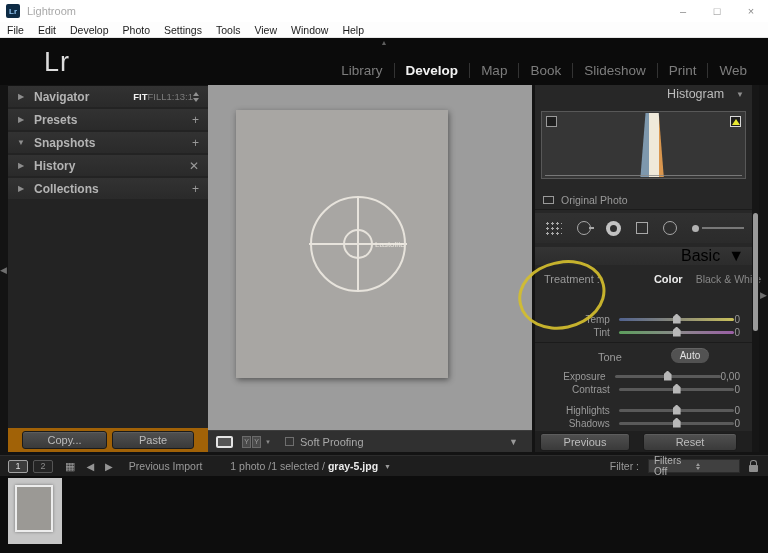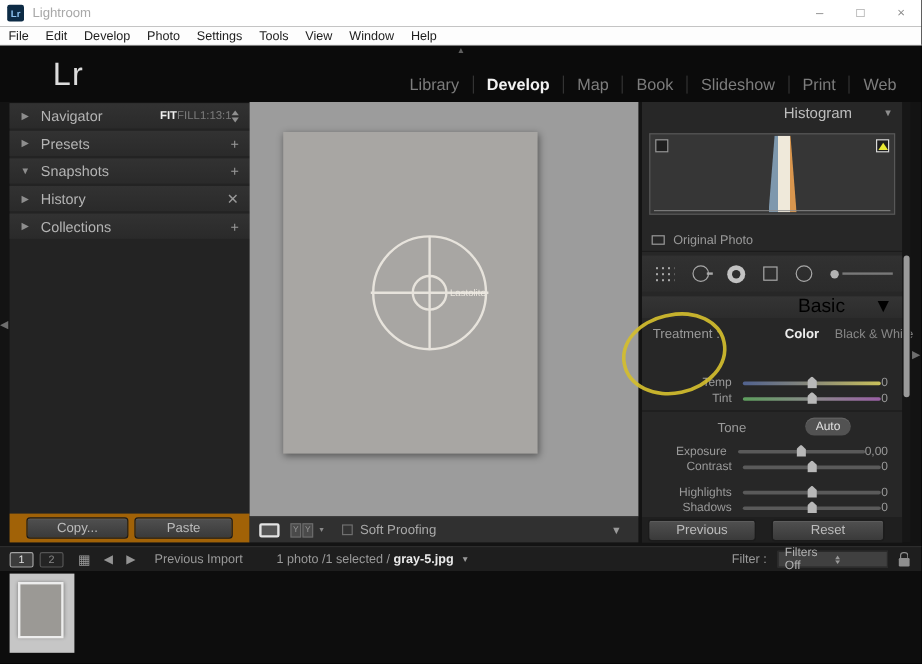--- a/index.html
+++ b/index.html
@@ -31,21 +31,21 @@
   
   .workspace { position:absolute; left:0; top:85px; width:768px; height:370px; background:#131313; }
   .edge-arrow { position:absolute; font-size:9px; color:#6e6e6e; }
   .edge-left { left:0px; top:180px; }
   .edge-right { right:1px; top:205px; }
 
   
   .left-panel { position:absolute; left:8px; top:1px; width:200px; height:366px; background:#232323; }
   .lp-row { position:relative; height:21px; margin-bottom:2px; background:linear-gradient(#323232,#2a2a2a); display:flex; align-items:center; }
   .lp-arrow { width:26px; text-align:center; font-size:8px; color:#8e8e8e; }
-  .lp-label { font-size:12px; color:#b4b4b4; }
+  .lp-label { font-size:12px; color:#b4b4b4;font-weight:bold; }
   .lp-right { margin-left:auto; margin-right:9px; display:flex; align-items:center; gap:0; }
   .zoom-opt { font-size:9.5px; color:#7c7c7c; }
   .zoom-opt.active { color:#f0f0f0; font-weight:bold; }
   .lp-action { font-size:12px; color:#9a9a9a; }
   .copy-strip { position:absolute; left:0; bottom:0; width:200px; height:24px; background:#a16207; }
   .btn { background:linear-gradient(#505050,#3a3a3a); border:1px solid #1b1b1b; border-radius:3px; color:#bcbcbc; font-size:11px; display:flex; align-items:center; justify-content:center; position:absolute; height:18px; box-shadow:inset 0 1px 0 rgba(255,255,255,.08); }
 
   
   .canvas { position:absolute; left:208px; top:0px; width:324px; height:345px; background:#9c9c9c; }
   .photo { position:absolute; left:28px; top:25px; width:212px; height:268px; background:#a8a6a3; box-shadow:1px 2px 6px rgba(0,0,0,.45); }
@@ -53,21 +53,21 @@
   .loupe-icon { width:17px; height:12px; border:2px solid #e4e4e4; border-radius:2px; background:#555; margin-left:8px; }
   .yy-icon { display:flex; gap:1px; margin-left:9px; }
   .yy-box { width:9px; height:12px; background:#4a4a4a; border:1px solid #6a6a6a; color:#999; font-size:7px; display:flex; align-items:center; justify-content:center; }
   .tiny-drop { font-size:6px; color:#8a8a8a; margin-left:4px; }
   .checkbox { width:9px; height:9px; border:1px solid #6f6f6f; background:#333; margin-left:14px; }
   .soft-label { font-size:11px; color:#a8a8a8; margin-left:6px; }
   .toolbar-drop { margin-left:auto; margin-right:14px; font-size:9px; color:#9a9a9a; }
 
   
   .right-panel { position:absolute; left:535px; top:0px; width:217px; height:367px; background:#272727; }
-  .rp-header { position:relative; height:18px; display:flex; align-items:center; justify-content:flex-end; padding-right:8px; gap:26px; }
+  .rp-header { position:relative; height:18px; display:flex; align-items:center; justify-content:flex-end; padding-right:8px; gap:12px; }
   .rp-header .hdr-label { font-size:12.5px; color:#bdbdbd; }
   .rp-header .hdr-arrow { font-size:8px; color:#8e8e8e; }
   .hist-box { position:absolute; left:6px; top:26px; width:205px; height:68px; background:#363636; border:1px solid #585858; }
   .hist-spike { position:absolute; left:0; top:1px; bottom:1px; width:100%;
      background:linear-gradient(90deg, transparent 0 48.5%, #7e98ad 48.5% 52.5%, #efe9da 52.5% 57.5%, #d9964e 57.5% 60%, transparent 60%);
      clip-path:polygon(51% 0, 57.5% 0, 60% 100%, 48.5% 100%); }
   .hist-base { position:absolute; left:3px; right:3px; bottom:2px; height:1px; background:#8a8a8a; opacity:.8; }
   .clip-ind { position:absolute; top:4px; width:11px; height:11px; border:1px solid #9a9a9a; background:#1e1e1e; display:flex; align-items:center; justify-content:center; }
   .clip-left { left:4px; }
   .clip-right { right:4px; border-color:#d8d8d8; }
@@ -80,21 +80,21 @@
   .icon-cropgrid { width:17px; height:14px; background-image:radial-gradient(#a8a8a8 1.1px, transparent 1.2px); background-size:5px 5px; }
   .icon-heal { width:14px; height:14px; border:1.5px solid #a8a8a8; border-radius:50%; position:relative; }
   .icon-heal::after { content:""; position:absolute; right:-4px; top:5px; width:5px; height:2px; background:#a8a8a8; }
   .icon-redeye { width:15px; height:15px; border-radius:50%; background:#c2c2c2; display:flex; align-items:center; justify-content:center; }
   .icon-redeye i { width:7px; height:7px; border-radius:50%; background:#2d2d2d; }
   .icon-grad { width:12px; height:12px; border:1.5px solid #a8a8a8; }
   .icon-radial { width:14px; height:14px; border:1.5px solid #a8a8a8; border-radius:50%; }
   .icon-brush { display:flex; align-items:center; gap:3px; }
   .icon-brush i { width:7px; height:7px; background:#b2b2b2; border-radius:50%; }
   .icon-brush b { width:42px; height:2px; background:#787878; }
-  .basic-header { position:absolute; left:0; top:162px; width:217px; height:18px; background:linear-gradient(#343434,#2c2c2c); display:flex; align-items:flex-start; justify-content:flex-end; padding-right:8px; gap:24px; }
+  .basic-header { position:absolute; left:0; top:162px; width:217px; height:18px; background:linear-gradient(#343434,#2c2c2c); display:flex; align-items:flex-start; justify-content:flex-end; padding-right:8px; gap:8px; }
   .treat-row { position:absolute; left:0; top:186px; width:235px; height:16px; display:flex; align-items:center; padding:0 9px; }
   .treat-label { font-size:11px; color:#9a9a9a; }
   .treat-color { margin-left:auto; font-size:11px; color:#ededed; font-weight:bold; }
   .treat-bw { margin-left:13px; font-size:10.5px; color:#878787; }
   .wb-row { position:absolute; left:0; top:207px; width:217px; height:26px; }
   .dropper { position:absolute; left:10px; top:-4px; }
   .wb-label { position:absolute; left:75px; top:6px; font-size:11px; color:#9a9a9a; }
   .wb-value { position:absolute; right:28px; top:6px; font-size:11px; color:#c2c2c2; font-weight:bold; }
   .updown { position:absolute; right:14px; top:8px; display:flex; flex-direction:column; gap:2px; }
   .updown i { width:0; height:0; border-left:3px solid transparent; border-right:3px solid transparent; }

